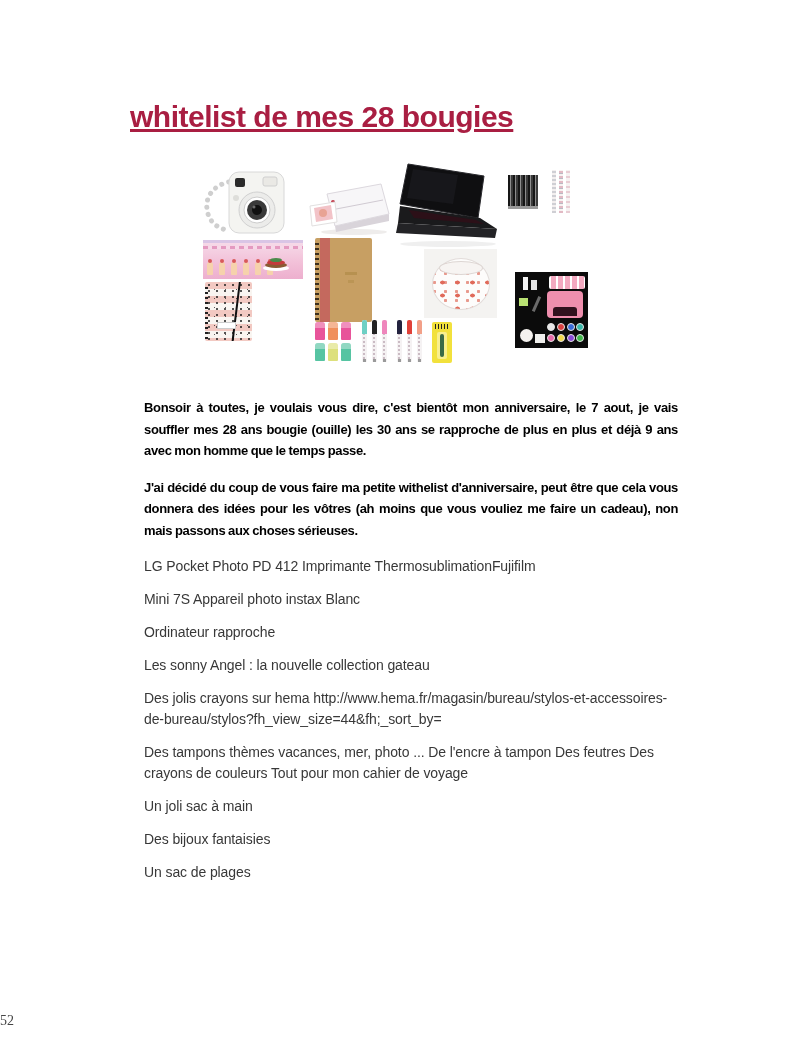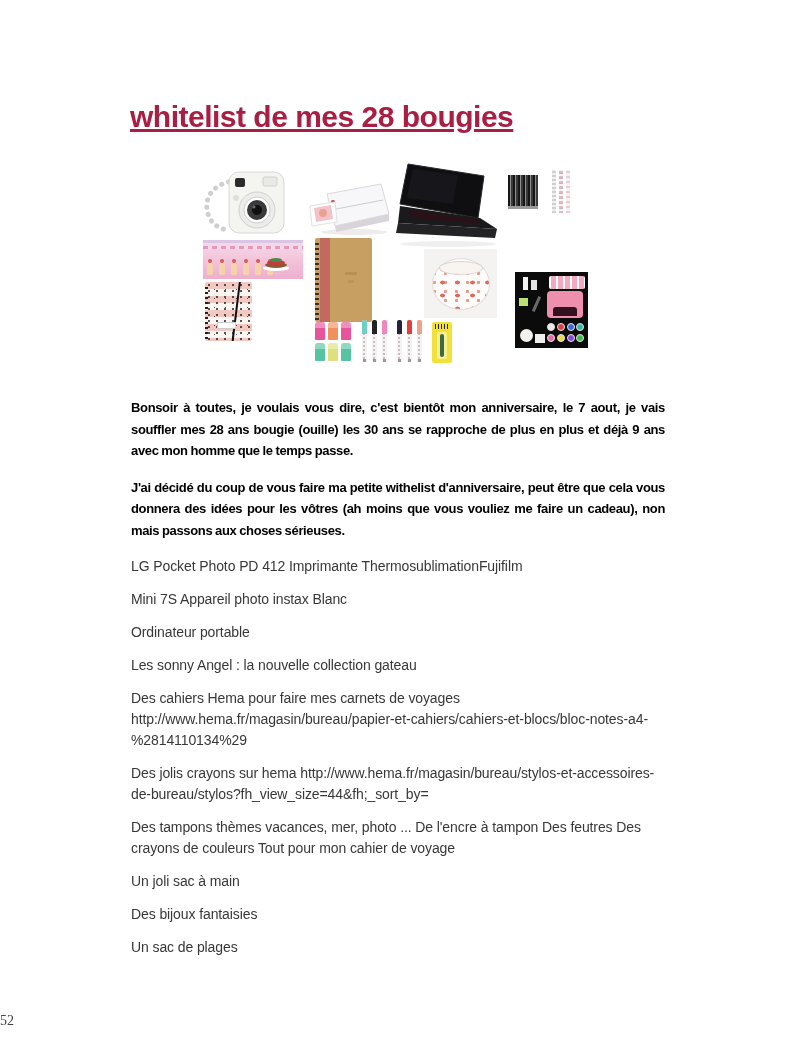--- a/index.html
+++ b/index.html
@@ -111,21 +111,21 @@
   .penB1::before{background:#23233f;} .penB2::before{background:#e04038;} .penB3::before{background:#f2a088;}
 
   
   .blister{left:432px;top:322px;width:20px;height:41px;background:#f2e13c;border-radius:2px;overflow:hidden;}
   .blister .code{position:absolute;top:2px;left:3px;right:3px;height:5px;
     background:repeating-linear-gradient(90deg,#222 0 1px,transparent 1px 3px);}
   .blister .win{position:absolute;left:5px;top:10px;width:10px;height:27px;background:#f8ef8e;border-radius:2px;}
   .blister .pen-in{position:absolute;left:8px;top:12px;width:4px;height:23px;background:#3a6a46;border-radius:2px;}
 
   
-  .content{position:absolute;left:131px;top:397px;width:534px;}
+  .content{position:absolute;left:144px;top:397px;width:534px;}
   .p-bold{margin:0 0 15px 0;font-size:13px;font-weight:bold;line-height:21.5px;
     letter-spacing:-0.35px;word-spacing:-0.5px;text-align:justify;color:#000;}
   .item{margin:0 0 12px 0;font-size:14px;line-height:21px;letter-spacing:-0.1px;color:#383838;
     overflow-wrap:break-word;word-wrap:break-word;word-break:break-word;}
 
   .pageno{position:absolute;left:0;top:1013px;width:795px;
     font-family:"Liberation Serif",serif;font-size:14px;color:#454545;}
 </style>
 </head>
 <body>
@@ -266,23 +266,22 @@
     </div>
 
   </div>
 
   <div class="content">
     <p class="p-bold">Bonsoir à toutes, je voulais vous dire, c'est bientôt mon anniversaire, le 7 aout, je vais souffler mes 28 ans bougie (ouille) les 30 ans se rapproche de plus en plus et déjà 9 ans avec mon homme que le temps passe.</p>
     <p class="p-bold">J'ai décidé du coup de vous faire ma petite withelist d'anniversaire, peut être que cela vous donnera des idées pour les vôtres (ah moins que vous vouliez me faire un cadeau), non mais passons aux choses sérieuses.</p>
 
     <p class="item">LG Pocket Photo PD 412 Imprimante ThermosublimationFujifilm</p>
     <p class="item">Mini 7S Appareil photo instax Blanc</p>
-    <p class="item">Ordinateur portable</p>
+    <p class="item">Ordinateur rapproche</p>
     <p class="item">Les sonny Angel : la nouvelle collection gateau</p>
-    <p class="item">Des cahiers Hema pour faire mes carnets de voyages http://www.hema.fr/magasin/bureau/papier-et-cahiers/cahiers-et-blocs/bloc-notes-a4-%2814110134%29</p>
     <p class="item">Des jolis crayons sur hema http://www.hema.fr/magasin/bureau/stylos-et-accessoires-de-bureau/stylos?fh_view_size=44&amp;fh;_sort_by=</p>
     <p class="item">Des tampons thèmes vacances, mer, photo ... De l'encre à tampon Des feutres Des crayons de couleurs Tout pour mon cahier de voyage</p>
     <p class="item">Un joli sac à main</p>
     <p class="item">Des bijoux fantaisies</p>
     <p class="item">Un sac de plages</p>
   </div>
 
   <div class="pageno">52</div>
 
 </div>

